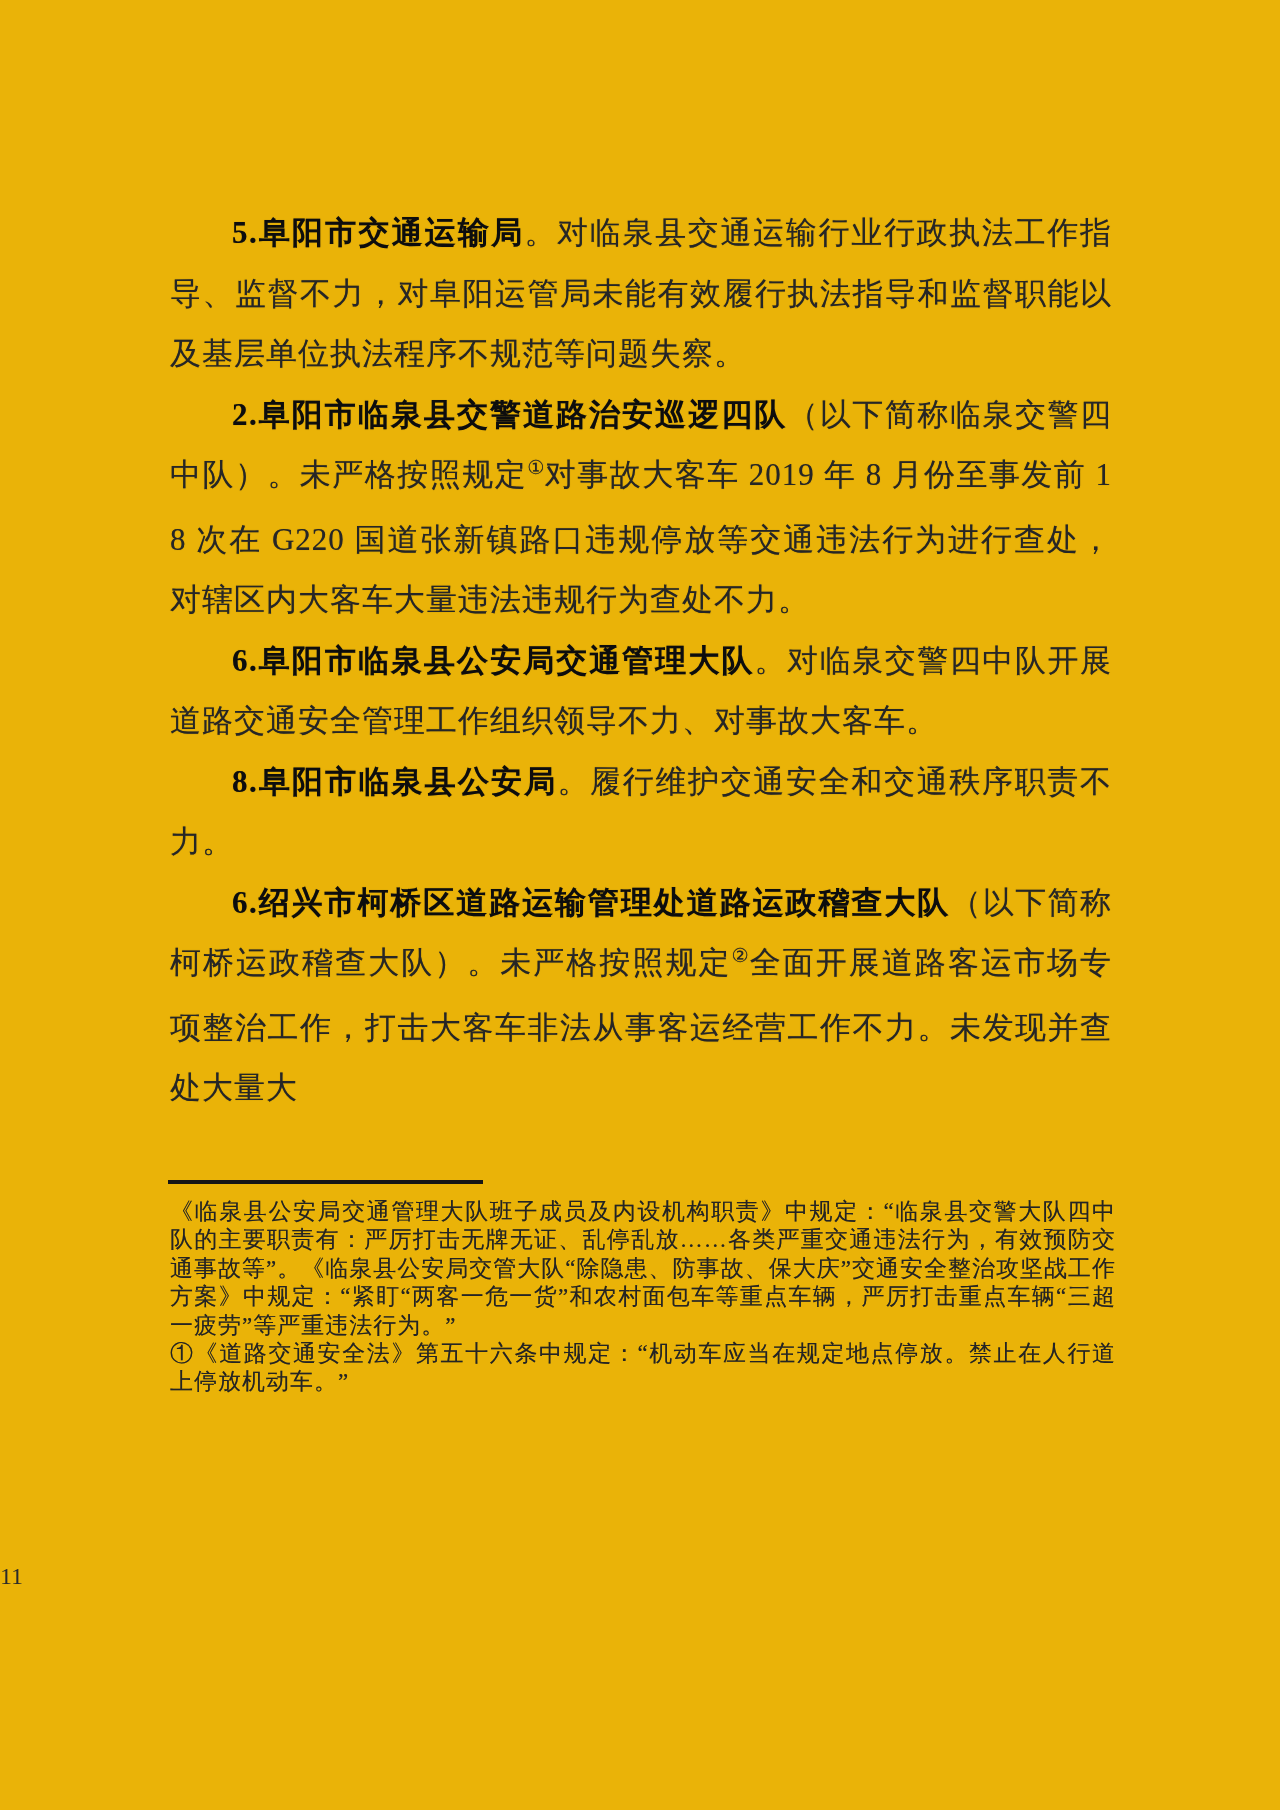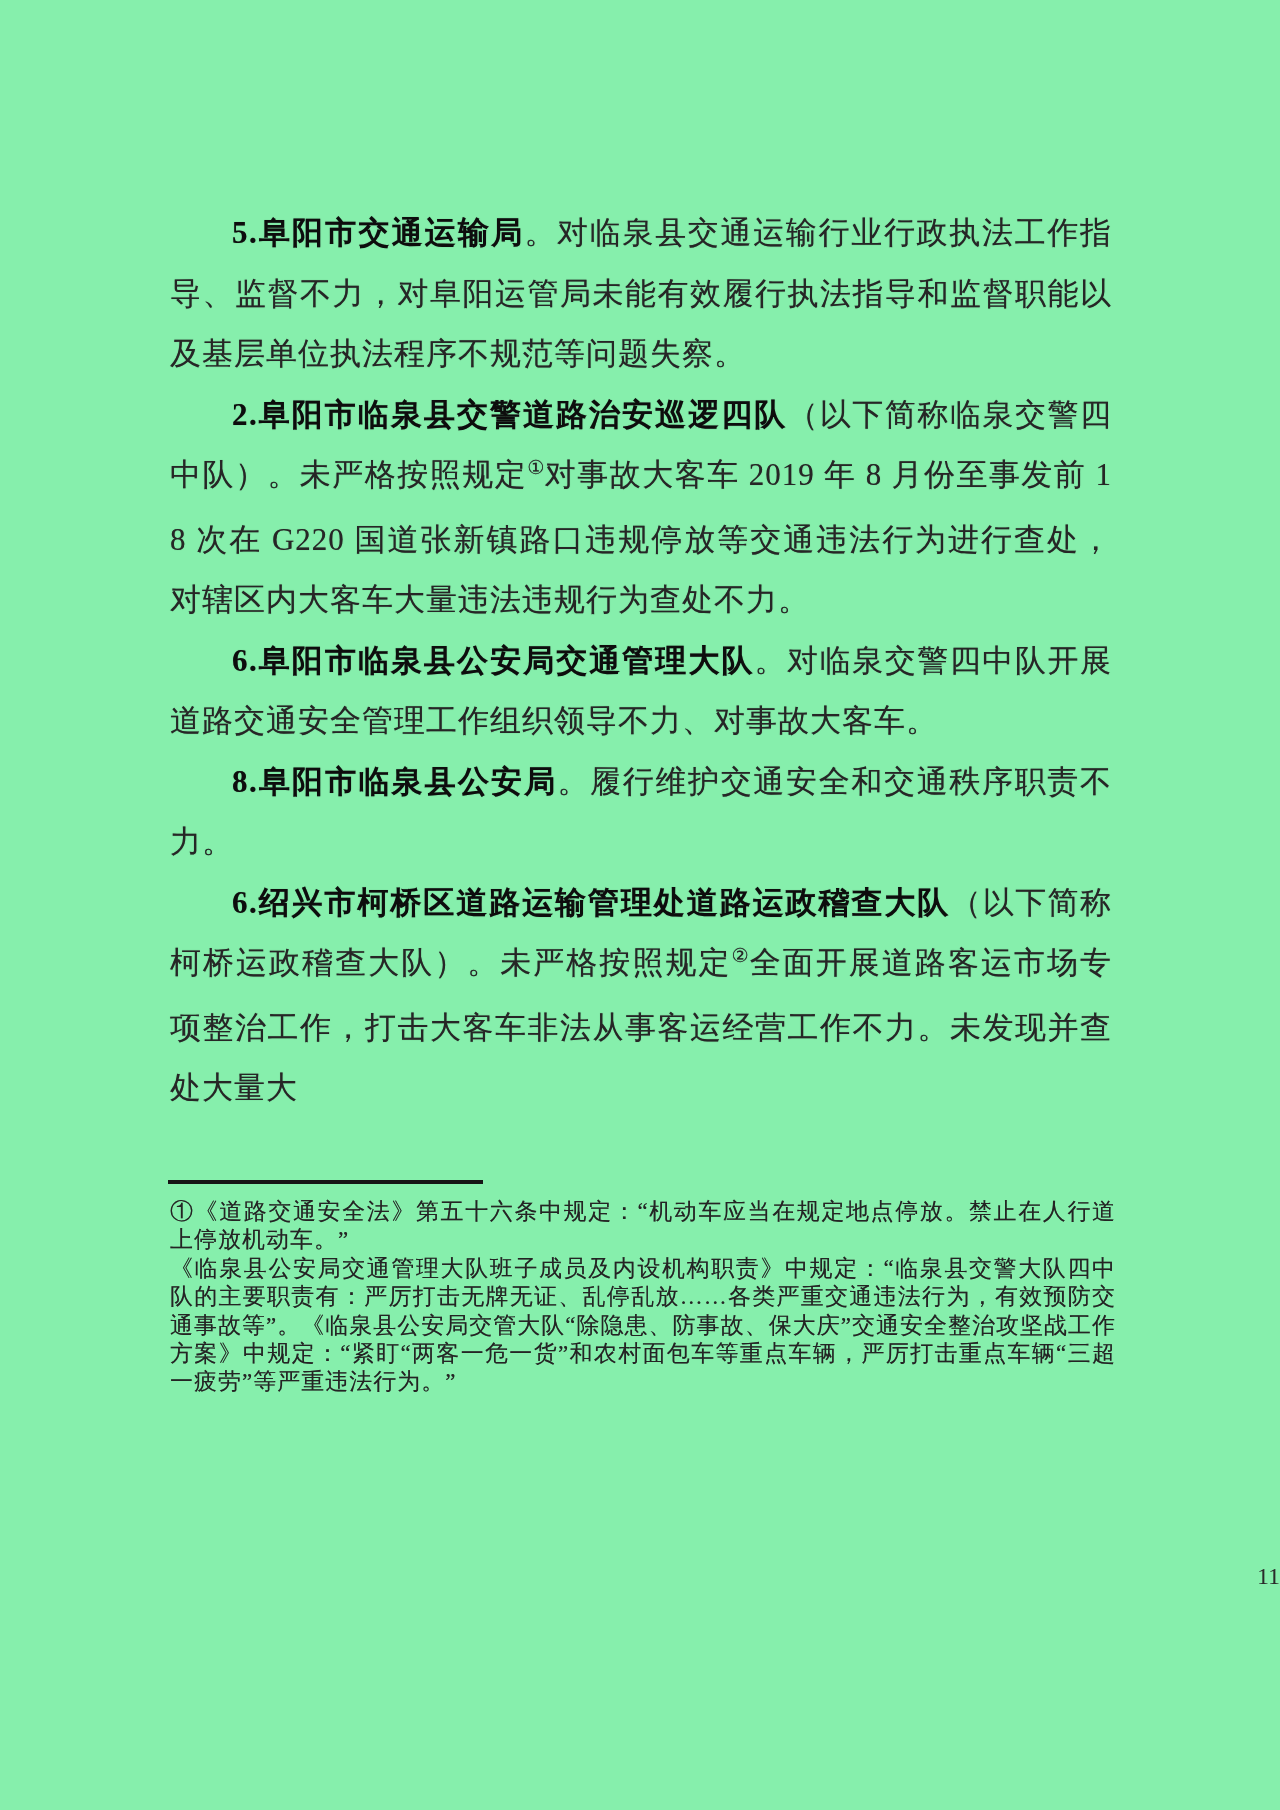--- a/index.html
+++ b/index.html
@@ -1,21 +1,21 @@
 <!DOCTYPE html>
 <html><head>
 <meta charset="utf-8">
 <style>
   html, body { margin: 0; padding: 0; background: #e8e8e8; }
   .page {
     position: relative;
     width: 1280px;
     height: 1810px;
     margin: 0 auto;
-    background: #86efac;
+    background: #eab308;
     overflow: hidden;
     font-family: "Liberation Serif", "DejaVu Serif", serif;
     color: #222;
   }
   
   .body-text {
     position: absolute;
     left: 170px;
     top: 203px;
     width: 942px;
@@ -71,21 +71,21 @@
     padding: 0;
     text-indent: 0;
     word-break: break-all;
   }
   
   .page-number {
     position: absolute;
     left: 0;
     top: 1563px;
     width: 100%;
-    text-align: right;
+    text-align: left;
     font-size: 24px;
     color: #2a2a2a;
     font-family: "Liberation Serif", "DejaVu Serif", serif;
   }
 </style>
 </head>
 <body>
 
 <div class="page">
 
@@ -100,22 +100,22 @@
     <p><span class="hd">8.阜阳市临泉县公安局</span><span>。履行维护交通安全和交通秩序职责不力。</span></p>
 
     <p><span class="hd">6.绍兴市柯桥区道路运输管理处道路运政稽查大队</span><span>（以下简称柯桥运政稽查大队）。未严格按照规定</span><span class="fn-ref">②</span><span>全面开展道路客运市场专项整治工作，打击大客车非法从事客运经营工作不力。未发现并查处大量大</span></p>
 
   </main>
 
   <div class="footnote-rule"></div>
 
   <section class="footnotes">
 
+    <p><span>《临泉县公安局交通管理大队班子成员及内设机构职责》中规定：“临泉县交警大队四中队的主要职责有：严厉打击无牌无证、乱停乱放……各类严重交通违法行为，有效预防交通事故等”。《临泉县公安局交管大队“除隐患、防事故、保大庆”交通安全整治攻坚战工作方案》中规定：“紧盯“两客一危一货”和农村面包车等重点车辆，严厉打击重点车辆“三超一疲劳”等严重违法行为。”</span></p>
+
     <p><span>①</span><span>《道路交通安全法》第五十六条中规定：“机动车应当在规定地点停放。禁止在人行道上停放机动车。”</span></p>
-
-    <p><span>《临泉县公安局交通管理大队班子成员及内设机构职责》中规定：“临泉县交警大队四中队的主要职责有：严厉打击无牌无证、乱停乱放……各类严重交通违法行为，有效预防交通事故等”。《临泉县公安局交管大队“除隐患、防事故、保大庆”交通安全整治攻坚战工作方案》中规定：“紧盯“两客一危一货”和农村面包车等重点车辆，严厉打击重点车辆“三超一疲劳”等严重违法行为。”</span></p>
 
 
   </section>
 
   <div class="page-number">11</div>
 
 </div>
 
 </body></html>

